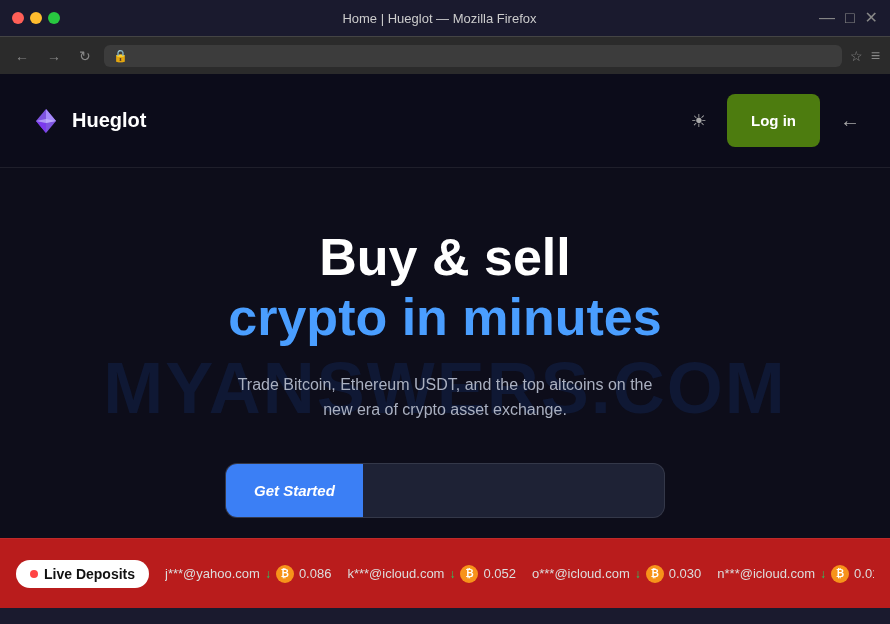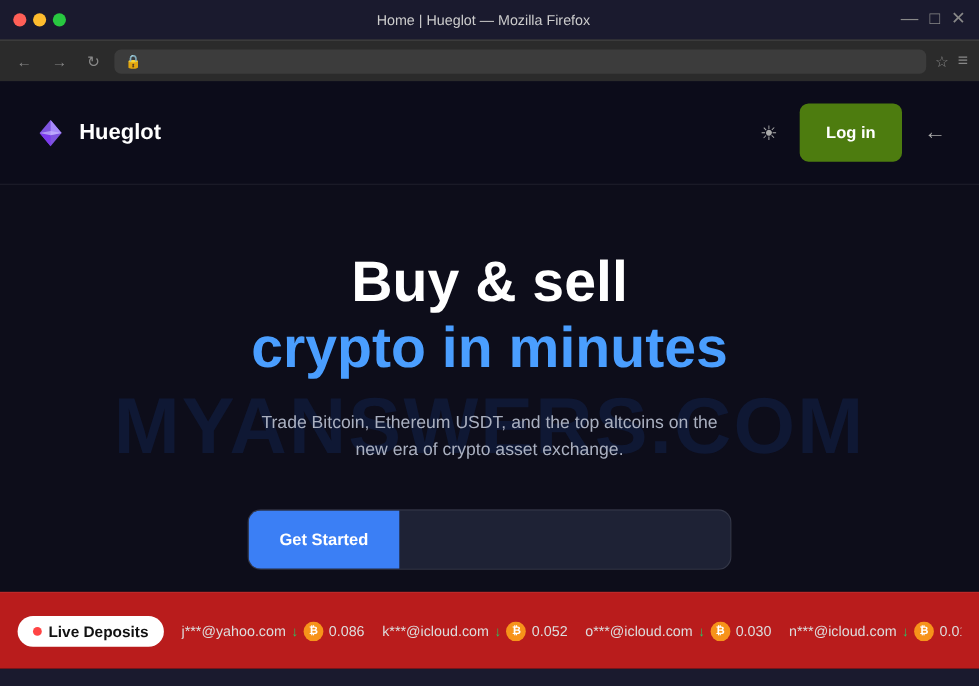--- a/index.html
+++ b/index.html
@@ -40,21 +40,21 @@
     .watermark { position: absolute; top: 50%; left: 50%; transform: translate(-50%, -50%); font-size: 72px; font-weight: 900; color: rgba(30, 90, 200, 0.15); white-space: nowrap; letter-spacing: 2px; pointer-events: none; user-select: none; z-index: 0; }
     .hero-content { position: relative; z-index: 1; }
     .hero-title { color: #ffffff; font-size: 52px; font-weight: 800; line-height: 1.15; margin-bottom: 24px; text-align: center; }
     .hero-title .highlight { color: #4a9eff; }
     .hero-subtitle { color: #aab0c0; font-size: 16px; line-height: 1.6; margin-bottom: 40px; max-width: 420px; margin-left: auto; margin-right: auto; }
 
     
     .signup-form { display: flex; background: #1e2235; border-radius: 12px; overflow: hidden; max-width: 440px; margin: 0 auto 50px; border: 1px solid rgba(255,255,255,0.1); }
     .email-input { flex: 1; background: transparent; border: none; outline: none; color: #fff; font-size: 15px; padding: 18px 20px; }
     .email-input::placeholder { color: #666; }
-    .get-started-btn { background: #3b7ff5; color: white; border: none; padding: 18px 28px; font-size: 15px; font-weight: 700; cursor: pointer; white-space: nowrap; }
+    .get-started-btn { background: #3b7ff5; color: white; border: none; padding: 18px 28px; font-size: 15px; font-weight: 700; cursor: pointer; white-space: nowrap; font-style: italic; }
 
     
     .live-bar { display: flex; align-items: center; gap: 0; background: #b91c1c; padding: 10px 16px; border-top: 1px solid rgba(255,255,255,0.06); position: absolute; bottom: 0; left: 0; right: 0; height: 70px; }
     .live-badge { background: white; border-radius: 20px; padding: 6px 14px; display: flex; align-items: center; gap: 6px; font-size: 14px; font-weight: 700; color: #111; white-space: nowrap; margin-right: 16px; flex-shrink: 0; }
     .live-dot { width: 8px; height: 8px; border-radius: 50%; background: #ff4444; flex-shrink: 0; }
     .deposits-scroll { display: flex; align-items: center; gap: 16px; overflow: hidden; white-space: nowrap; flex: 1; }
     .deposit-item { display: flex; align-items: center; gap: 5px; color: #ccc; font-size: 13px; flex-shrink: 0; }
     .deposit-email { color: #ddd; }
     .deposit-arrow { color: #22cc66; font-size: 12px; }
     .btc-icon { display: inline-flex; align-items: center; justify-content: center; width: 18px; height: 18px; border-radius: 50%; background: #f7931a; color: white; font-size: 10px; font-weight: 900; }

